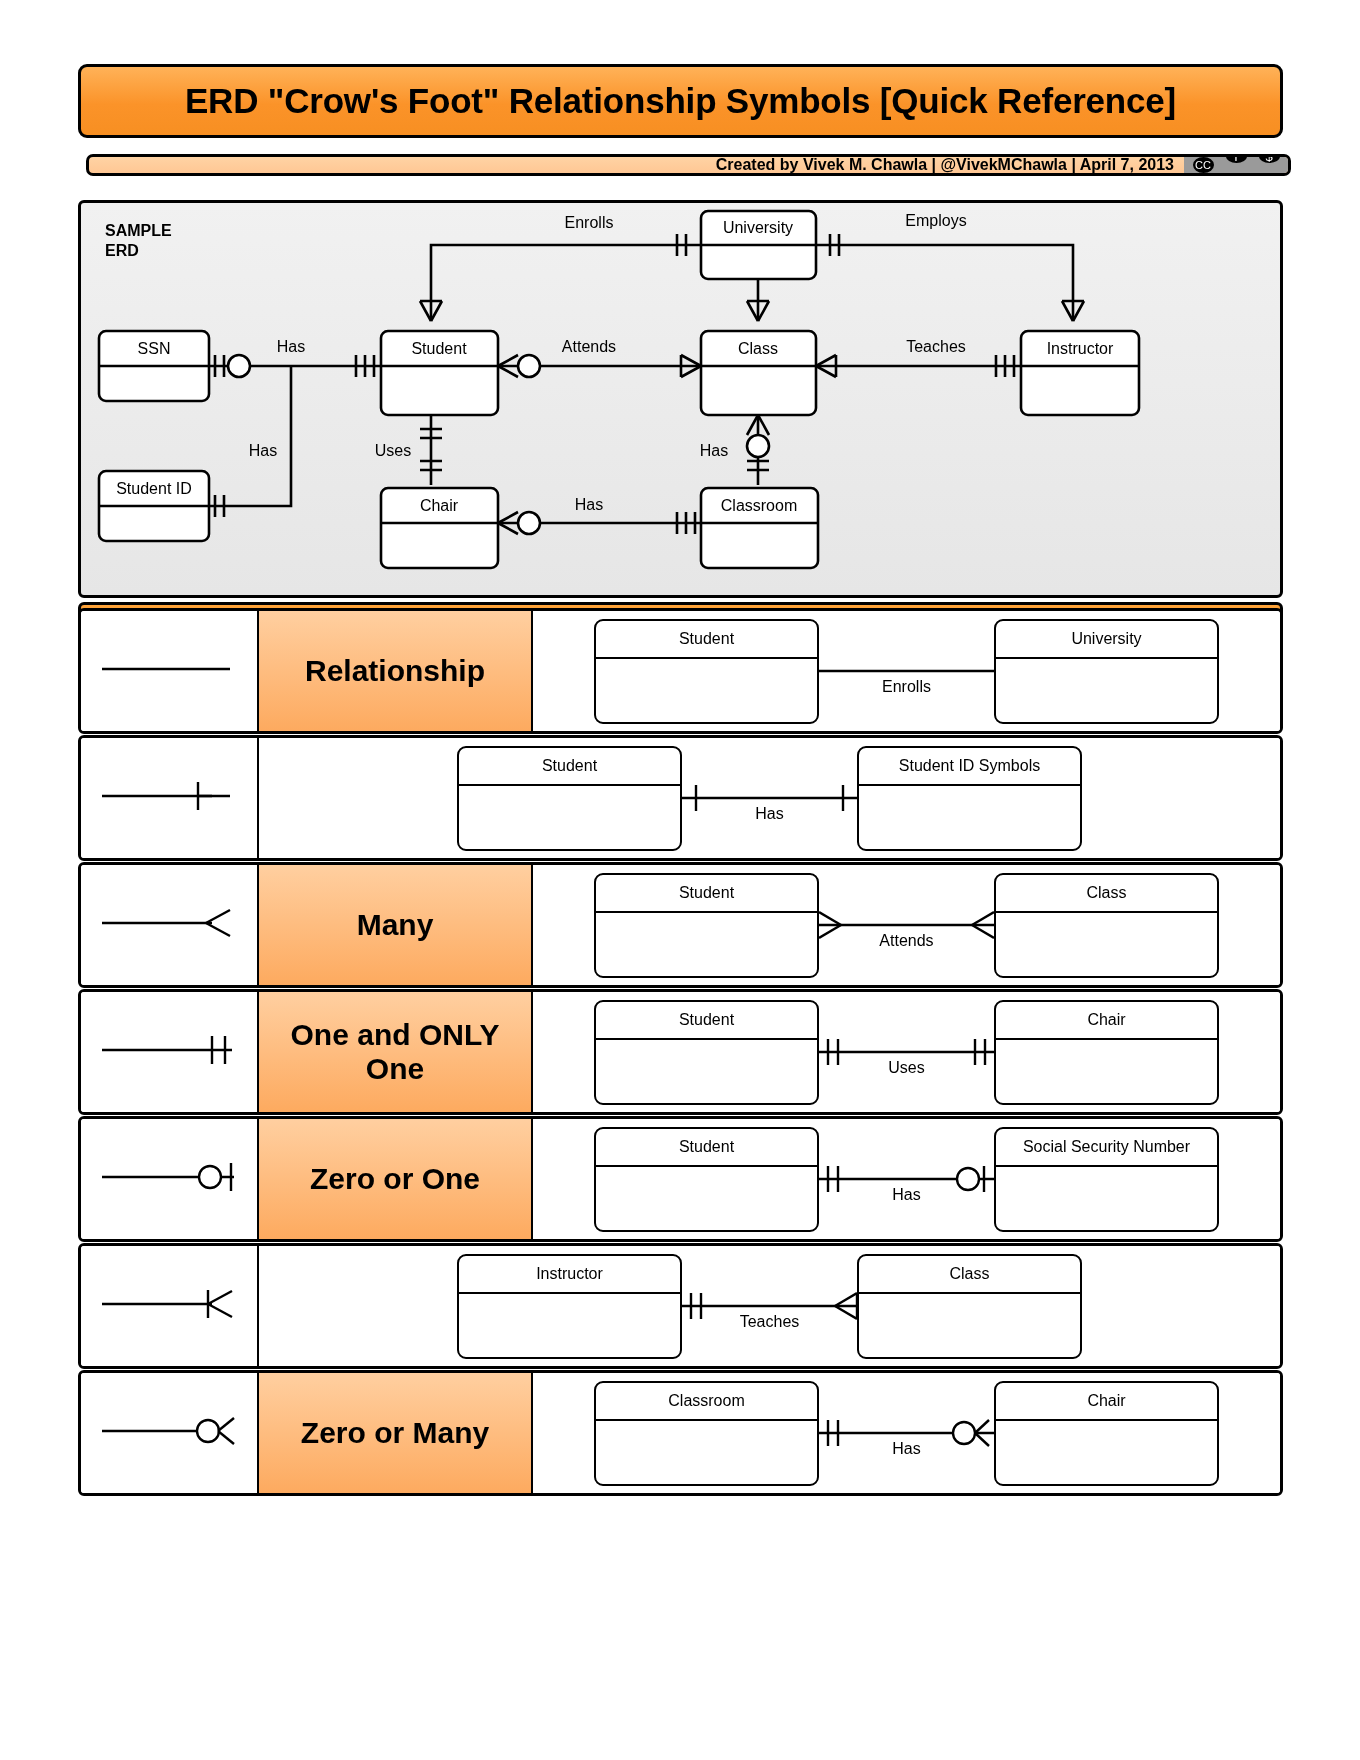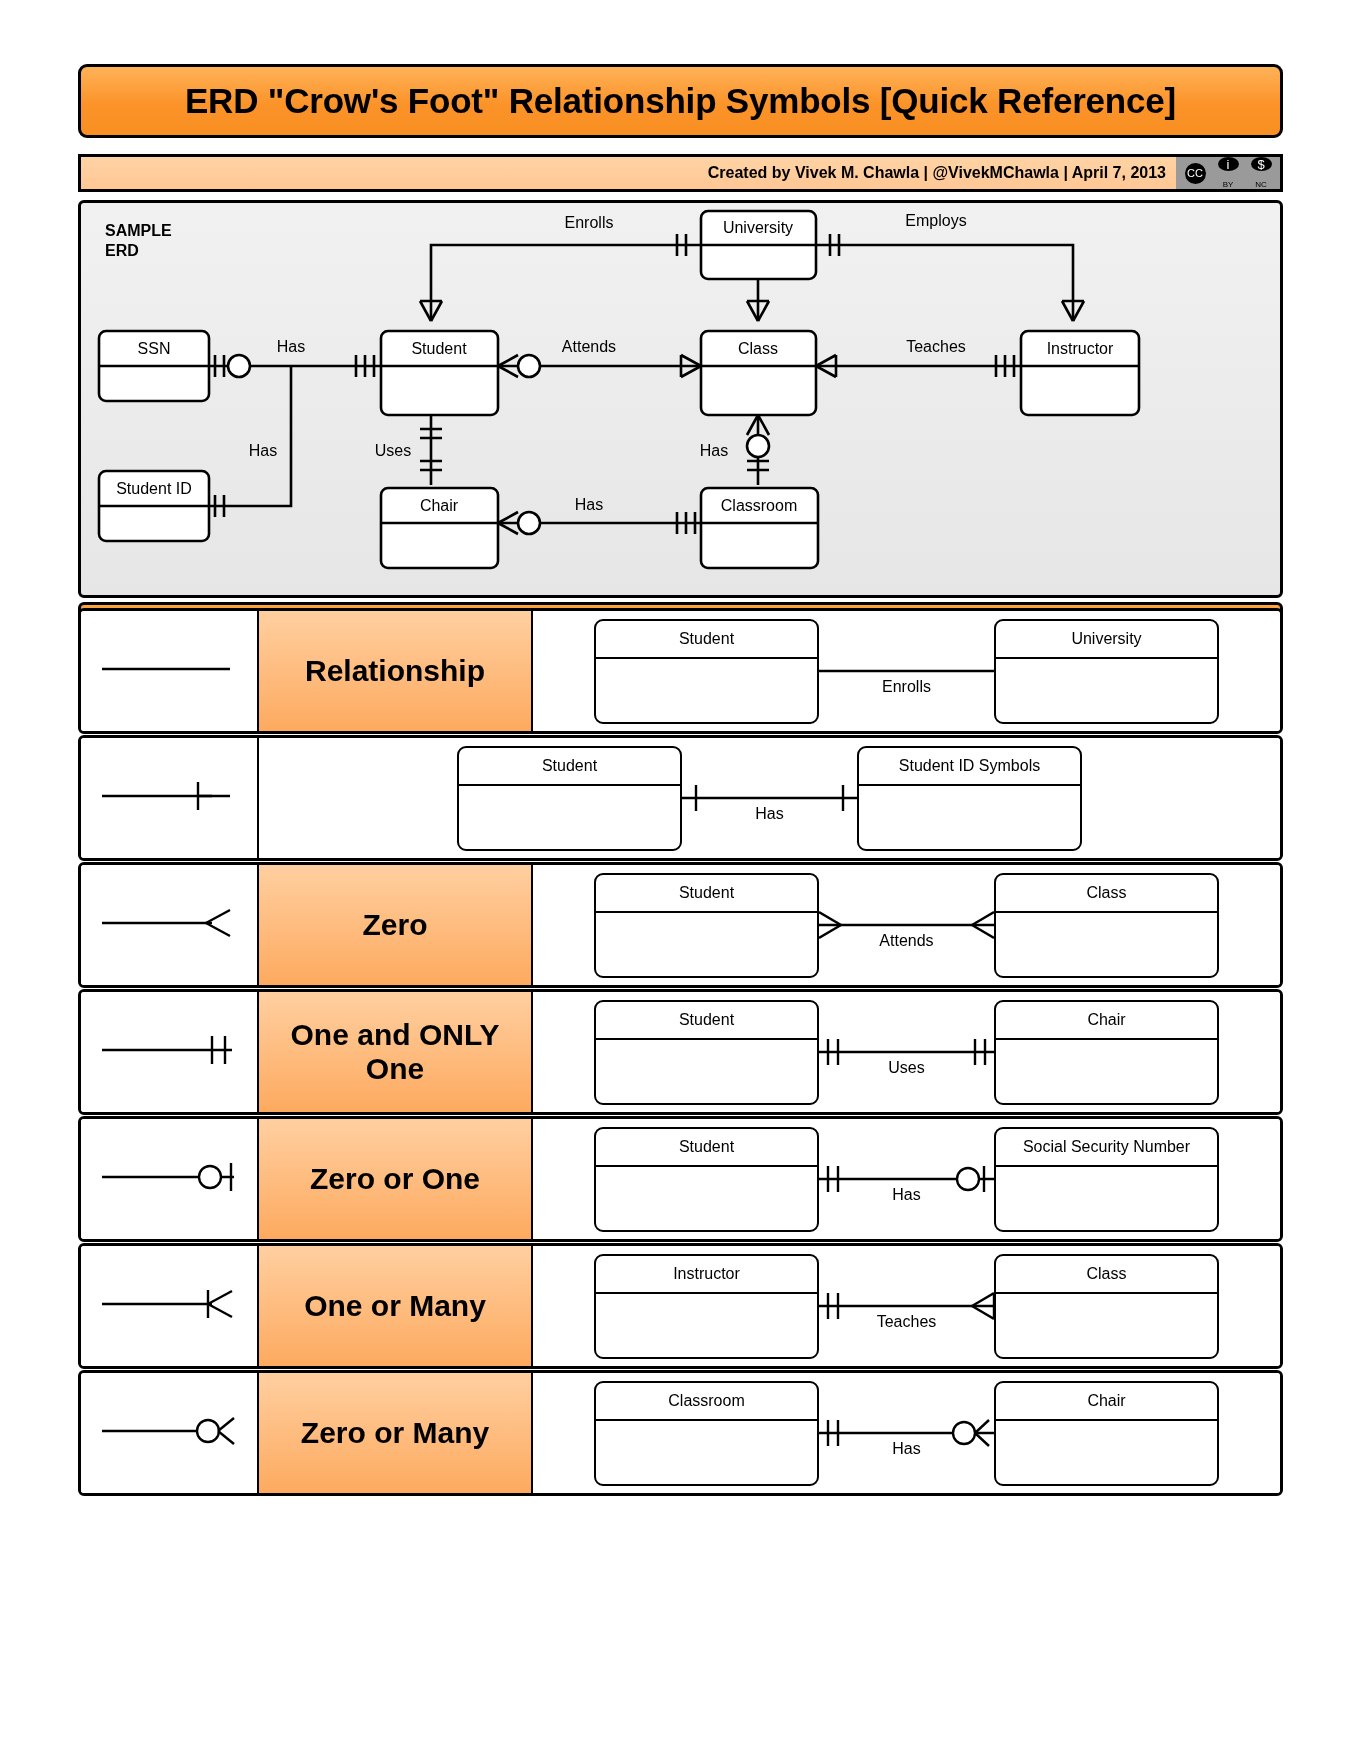--- a/index.html
+++ b/index.html
@@ -18,22 +18,22 @@
     background:linear-gradient(180deg,#ffb258 0%,#fb9329 55%,#f78f22 100%);
     display:flex;align-items:center;justify-content:center;
     box-sizing:border-box;
   }
   .title-bar .t{
     font-size:35px;font-weight:bold;letter-spacing:-0.2px;white-space:nowrap;
   }
 
   
   .credit-bar{
-    position:absolute;left:78px;top:154px;width:1205px;height:38px;
-    border:3px solid #000;border-radius:0;
+    position:absolute;left:86px;top:154px;width:1205px;height:22px;
+    border:3px solid #000;border-radius:7px;
     background:linear-gradient(180deg,#ffd3a4 0%,#ffc794 100%);
     box-sizing:border-box;
     display:flex;align-items:center;justify-content:flex-end;
     overflow:hidden;
   }
   .credit-text{font-size:16px;font-weight:bold;padding-right:10px;white-space:nowrap;}
   .cc-badges{
     display:flex;align-items:stretch;height:100%;
     background:#9a9a9a;padding:0 4px;gap:3px;
   }
@@ -357,21 +357,21 @@
       <div class="row" style="top: 862px; height: 126px;">
         <div class="cell-notation">
        <span><svg width="150" height="60" viewBox="0 0 150 60">
     <g stroke="#000" stroke-width="2.4" fill="none">
                 <line x1="8" y1="30" x2="118" y2="30"></line>
                 <line x1="136" y1="17" x2="112" y2="30"></line>
                 <line x1="136" y1="43" x2="112" y2="30"></line>
               </g>
             </svg></span>
      </div>
-     <div class="cell-meaning">Zero</div>
+     <div class="cell-meaning">Many</div>
      <div class="cell-example">
        <div class="ex-wrap">
          <div class="ent">
            <div class="nm">Student</div>
          </div>
          <div class="connector">
            <svg class="conn-svg" width="175" height="105" viewBox="0 0 175 105">
     <g stroke="#000" stroke-width="2.4" fill="none">
     <line x1="0" y1="52" x2="175" y2="52"></line>
                   <line x1="0" y1="39" x2="22" y2="52"></line>
@@ -462,21 +462,20 @@
         <div class="cell-notation">
        <span><svg width="150" height="60" viewBox="0 0 150 60">
     <g stroke="#000" stroke-width="2.4" fill="none">
                 <line x1="8" y1="30" x2="118" y2="30"></line>
                 <line x1="138" y1="17" x2="114" y2="30"></line>
                 <line x1="138" y1="43" x2="114" y2="30"></line>
                 <line x1="114" y1="16" x2="114" y2="44"></line>
               </g>
             </svg></span>
      </div>
-     <div class="cell-meaning">One or Many</div>
      <div class="cell-example">
        <div class="ex-wrap">
          <div class="ent">
            <div class="nm">Instructor</div>
          </div>
          <div class="connector">
            <svg class="conn-svg" width="175" height="105" viewBox="0 0 175 105">
     <g stroke="#000" stroke-width="2.4" fill="none">
     <line x1="0" y1="52" x2="175" y2="52"></line>
                   <line x1="9" y1="39" x2="9" y2="65"></line>

